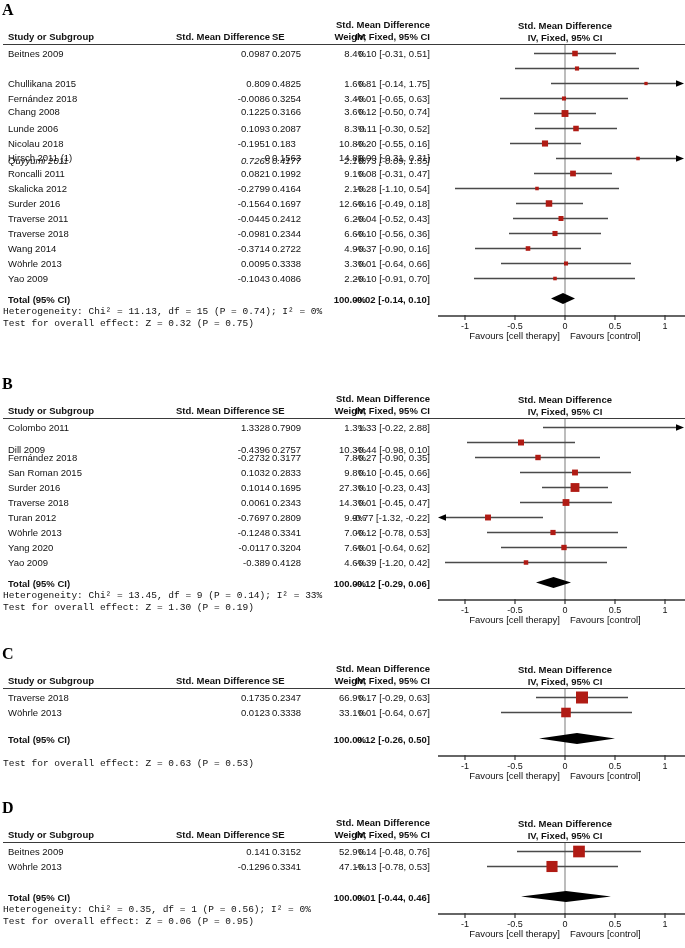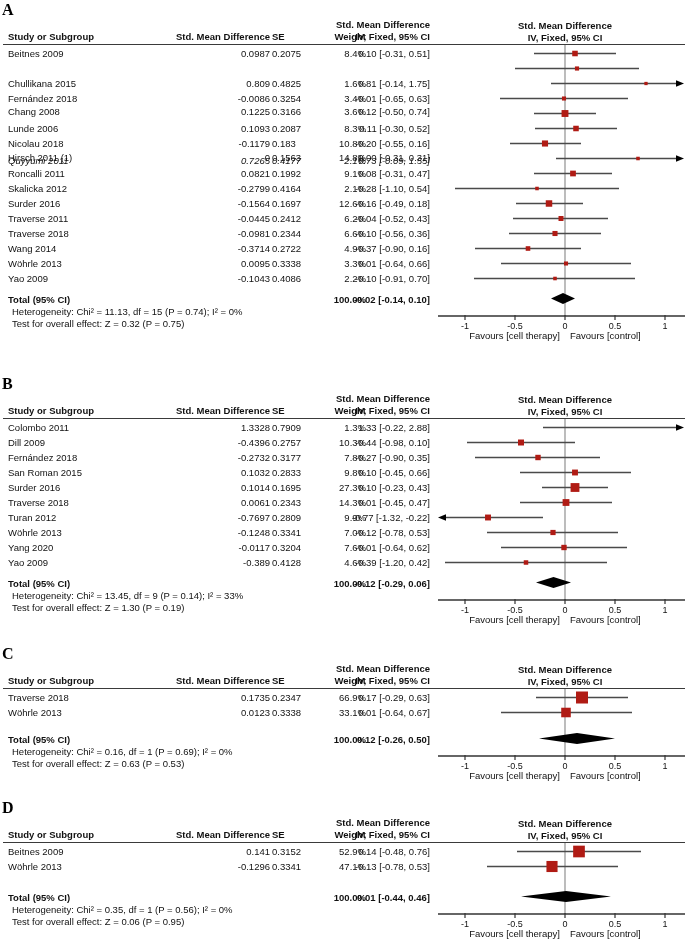--- a/index.html
+++ b/index.html
@@ -13,21 +13,21 @@
   .l2{top:27px;}
   .hdr-rule{position:absolute;top:40px;left:3px;right:0;border-top:1.4px solid #3a3a3a;}
   .rows{position:absolute;left:0;top:0;width:432px;}
   .row,.total-row{position:absolute;height:15px;width:432px;left:0;}
   .row span,.total-row span{position:absolute;top:0;font-size:9.5px;line-height:15px;white-space:nowrap;}
   .c-study{left:8px;width:138px;text-align:left;}
   .c-smd{left:148px;width:122px;text-align:right;}
   .c-se{left:272px;width:46px;}
   .c-weight{left:320px;width:46px;text-align:right;}
   .c-ci{left:334px;width:96px;text-align:right;}
-  .foot{left:12px;}
+  .foot{left:3px;font-family:Liberation Mono, monospace;}
   svg.plot{position:absolute;top:0;left:432px;}
 </style>
 </head>
 <body>
 
 <div id="fig">
     <section class="panel" style="height: 374px;">
     <div class="panel-label">A</div>
     <div class="hdr b l1-ci">Std. Mean Difference</div>
     <div class="hdr b l2 c-study">Study or Subgroup</div>
@@ -74,21 +74,21 @@
         </div>
         <div class="row" style="top: 117px;">
           <span class="c-study">Lunde 2006</span>
           <span class="c-smd">0.1093</span>
           <span class="c-se">0.2087</span>
           <span class="c-weight">8.3%</span>
           <span class="c-ci">0.11 [-0.30, 0.52]</span>
         </div>
         <div class="row" style="top: 132px;">
           <span class="c-study">Nicolau 2018</span>
-          <span class="c-smd">-0.1179</span>
+          <span class="c-smd">-0.1951</span>
           <span class="c-se">0.183</span>
           <span class="c-weight">10.8%</span>
           <span class="c-ci">-0.20 [-0.55, 0.16]</span>
         </div>
         <div class="row" style="top: 149px; font-style: italic;">
           <span class="c-study">Quyyumi 2011</span>
           <span class="c-smd">0.7265</span>
           <span class="c-se">0.4177</span>
           <span class="c-weight">2.1%</span>
           <span class="c-ci">0.73 [-0.09, 1.55]</span>
@@ -221,21 +221,21 @@
     <div class="hdr b l2 c-ci">IV, Fixed, 95% CI</div>
     <div class="hdr-rule"></div>
     <div class="rows">
         <div class="row" style="top: 42px;">
           <span class="c-study">Colombo 2011</span>
           <span class="c-smd">1.3328</span>
           <span class="c-se">0.7909</span>
           <span class="c-weight">1.3%</span>
           <span class="c-ci">1.33 [-0.22, 2.88]</span>
         </div>
-        <div class="row" style="top: 57px;">
+        <div class="row" style="top: 64px;">
           <span class="c-study">Dill 2009</span>
           <span class="c-smd">-0.4396</span>
           <span class="c-se">0.2757</span>
           <span class="c-weight">10.3%</span>
           <span class="c-ci">-0.44 [-0.98, 0.10]</span>
         </div>
         <div class="row" style="top: 72px;">
           <span class="c-study">Fernández 2018</span>
           <span class="c-smd">-0.2732</span>
           <span class="c-se">0.3177</span>
@@ -364,21 +364,20 @@
           <span class="c-se">0.3338</span>
           <span class="c-weight">33.1%</span>
           <span class="c-ci">0.01 [-0.64, 0.67]</span>
         </div>
       </div>
     <div class="total-row" style="top: 84px;">
       <span class="c-study b">Total (95% CI)</span>
       <span class="c-weight b">100.0%</span>
       <span class="c-ci b">0.12 [-0.26, 0.50]</span>
     </div>
-    <div class="foot" style="top: 98px;">Heterogeneity: Chi² = 0.16, df = 1 (P = 0.69); I² = 0%</div>
     <div class="foot" style="top: 110px;">Test for overall effect: Z = 0.63 (P = 0.53)</div>
     <svg class="plot" width="253" height="154" viewBox="0 0 253 154">
         <text x="133" y="25" text-anchor="middle" font-size="9.5" font-family="&quot;Liberation Sans&quot;, sans-serif" fill="#111111" font-weight="bold">Std. Mean Difference</text>
         <text x="133" y="37" text-anchor="middle" font-size="9.5" font-family="&quot;Liberation Sans&quot;, sans-serif" fill="#111111" font-weight="bold">IV, Fixed, 95% CI</text>
         <line x1="133" y1="41" x2="133" y2="108" stroke="#909090" stroke-width="1.2"></line>
         <line x1="104" y1="49.5" x2="196" y2="49.5" stroke="#4a4a4a" stroke-width="1.3"></line>
         <rect x="144" y="43.5" width="12" height="12" fill="#b01b14"></rect>
         <line x1="69" y1="64.5" x2="200" y2="64.5" stroke="#4a4a4a" stroke-width="1.3"></line>
         <rect x="129.2227180381801" y="59.72271803818009" width="9.554563923639813" height="9.554563923639813" fill="#b01b14"></rect>
         <polygon points="107,90.5 145,85 183,90.5 145,96" fill="#000000"></polygon>

